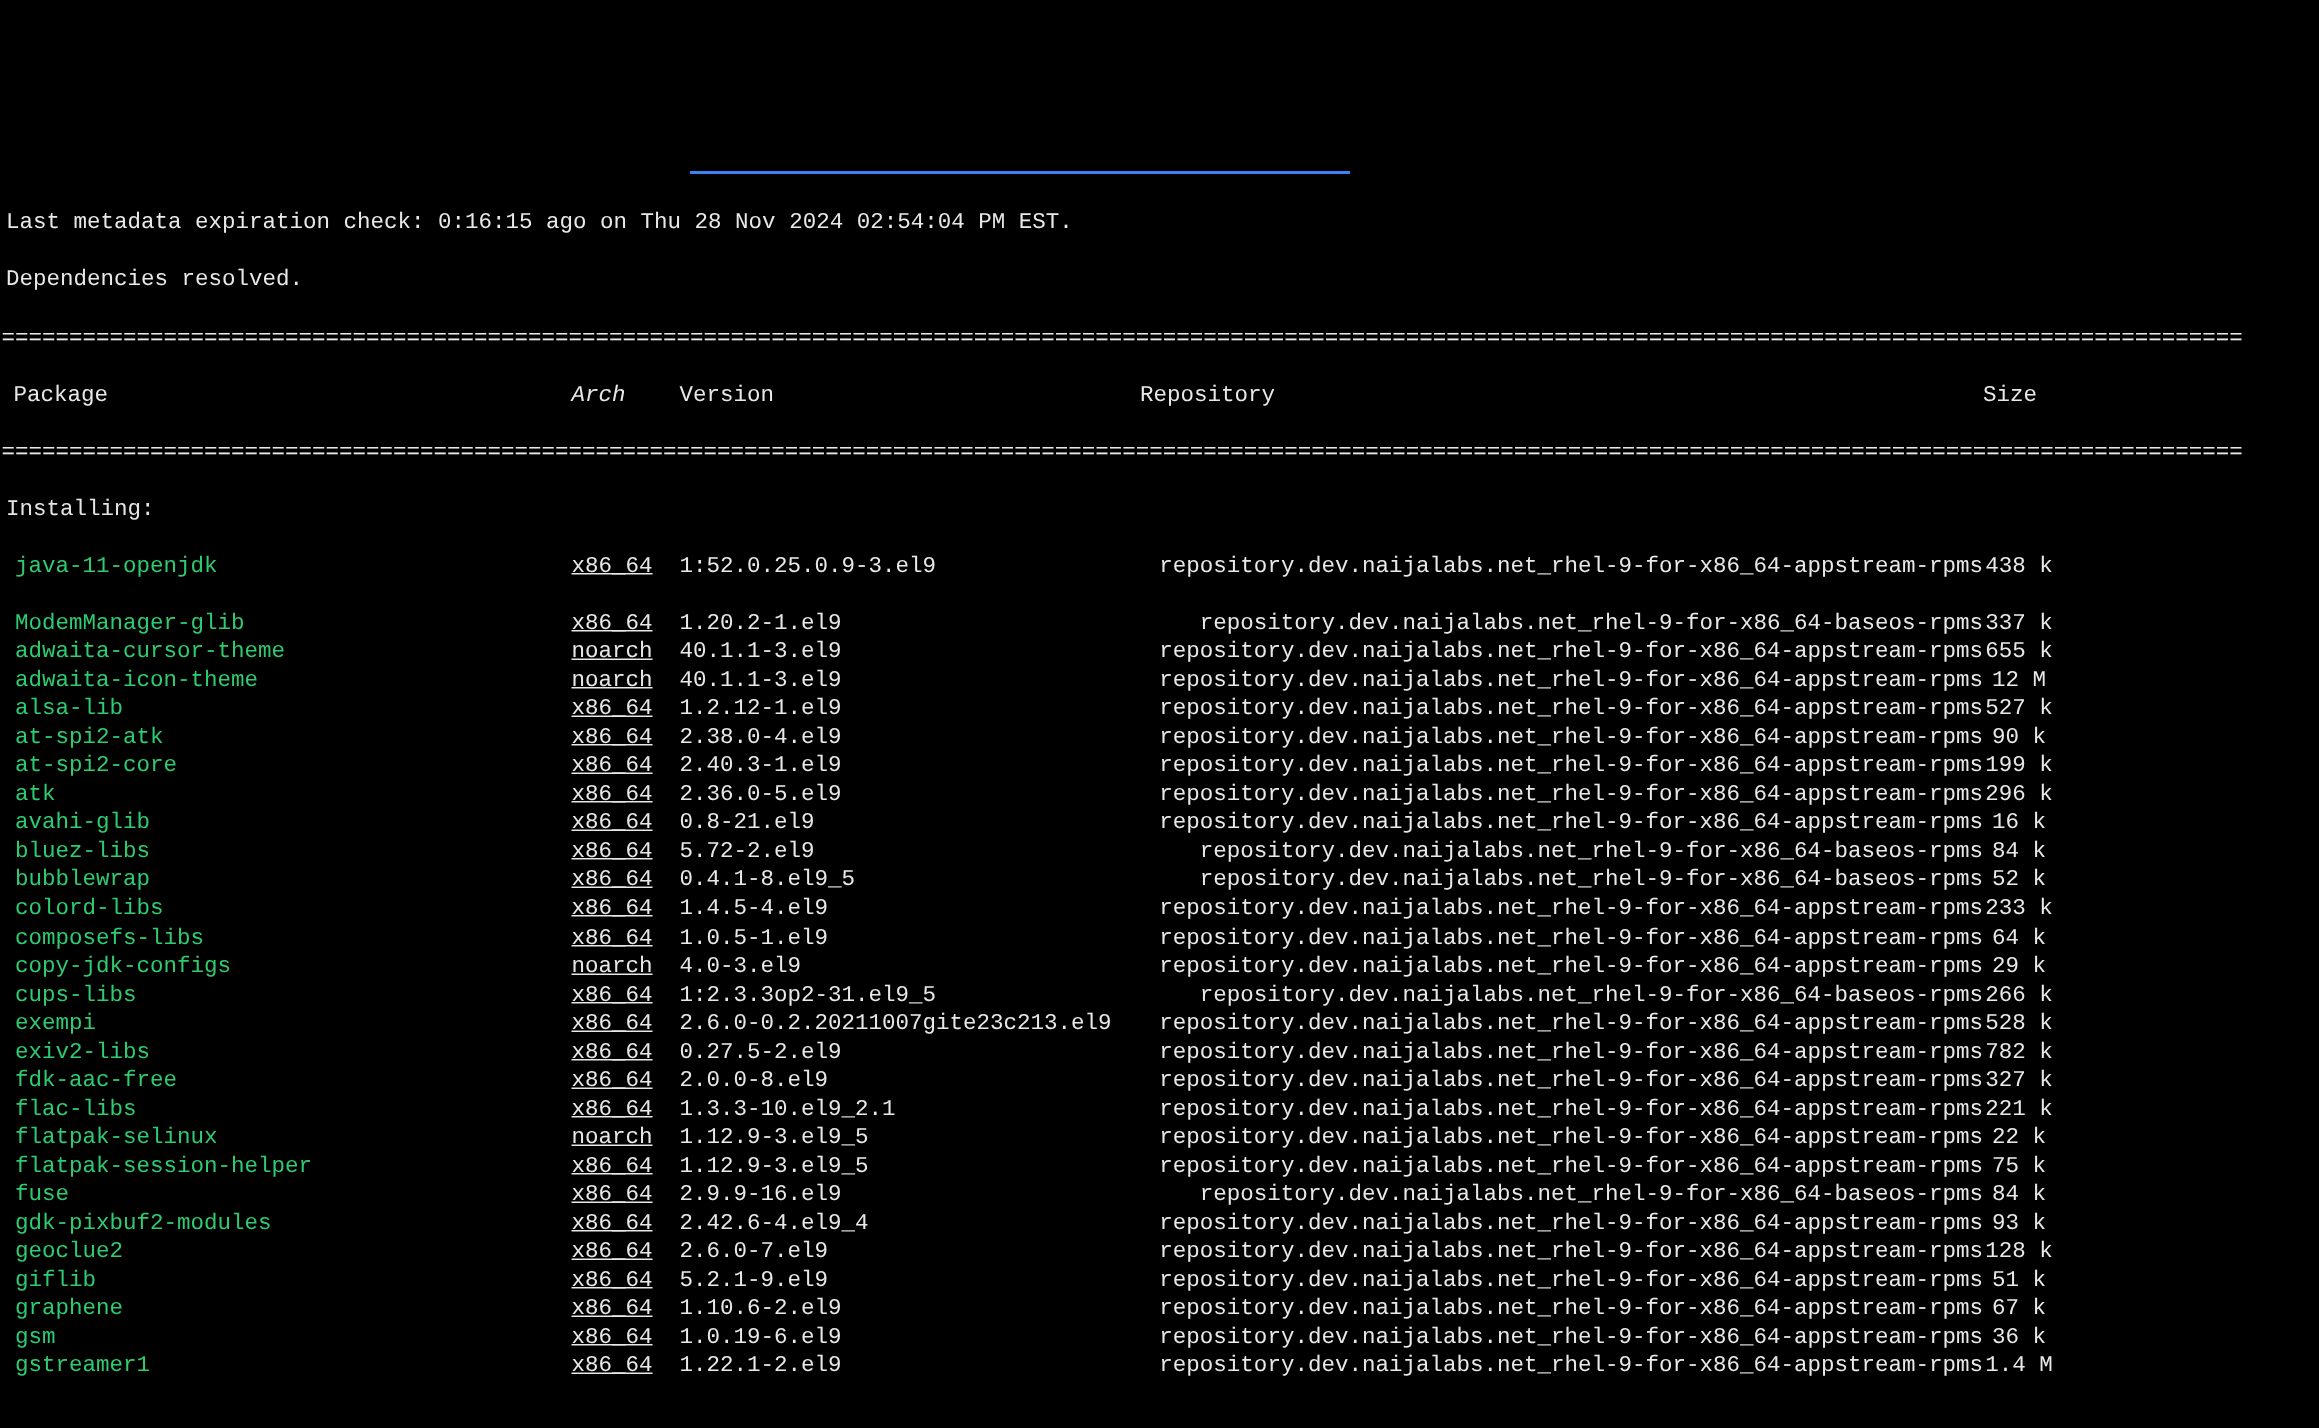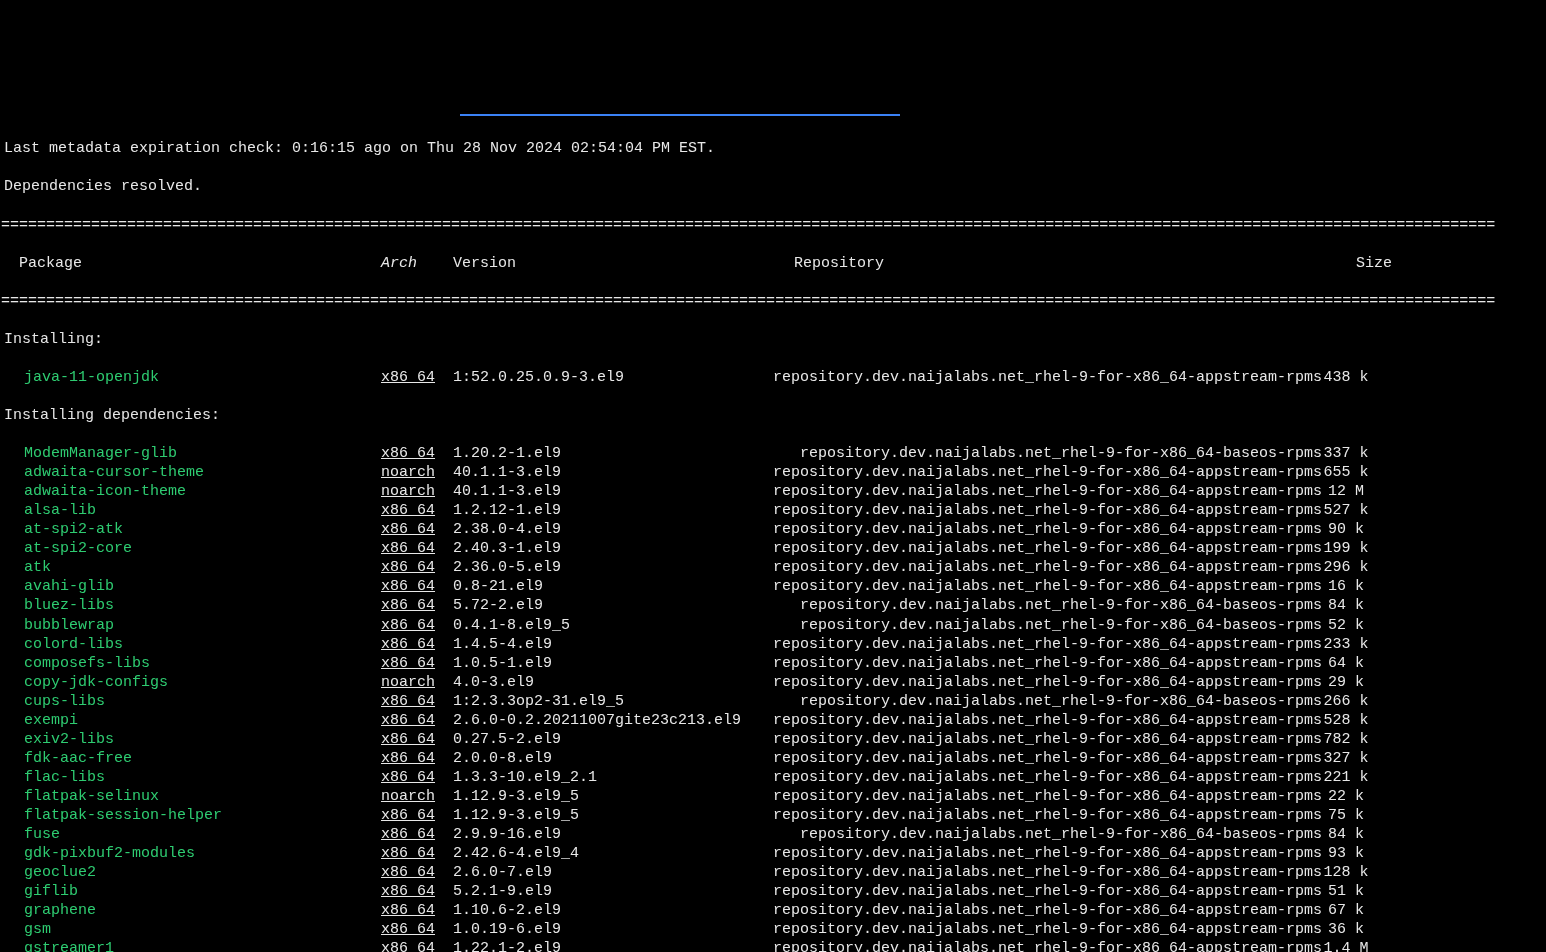--- a/index.html
+++ b/index.html
@@ -41,21 +41,21 @@
       color: #2ecc71;
     }
     .section {
       color: #e5e5e5;
     }
     .pkg-row {
       display: flex;
     }
     .col-pkg {
       width: 381px;
-      padding-left: 24px;
+      padding-left: 10px;
     }
     .col-arch {
       width: 72px;
       text-decoration: underline;
     }
     .col-ver {
       width: 307px;
     }
     .col-repo {
       width: 562px;
@@ -65,32 +65,30 @@
       width: 56px;
       text-align: center;
       padding-right: 8px;
     }
     .hdr-row {
       display: flex;
       color: #e8e8e8;
     }
     .hdr-pkg {
       width: 381px;
-      padding-left: 10px;
     }
     .hdr-arch {
       width: 72px;
       font-style: italic;
     }
     .hdr-ver {
       width: 307px;
     }
     .hdr-repo {
       width: 562px;
-      margin-left: 34px;
     }
     .hdr-size {
       width: 56px;
       text-align: left;
       padding-right: 8px;
     }
     .divider {
       color: #e8e8e8;
       letter-spacing: 0;
       overflow: hidden;
@@ -109,18 +107,17 @@
 <div class="terminal">
 <div class="line white">Last metadata expiration check: 0:16:15 ago on Thu 28 Nov 2024 02:54:04 PM EST.</div>
 <div class="line white">Dependencies resolved.</div>
 <div class="line divider">======================================================================================================================================================================</div>
 <div class="hdr-row">
 <span class="hdr-pkg"> Package</span><span class="hdr-arch">Arch</span><span class="hdr-ver">Version</span><span class="hdr-repo">Repository</span><span class="hdr-size">Size</span>
 </div>
 <div class="line divider">======================================================================================================================================================================</div>
 <div class="line section">Installing:</div>
 <div id="installing-rows"><div class="pkg-row"><span class="col-pkg green">java-11-openjdk</span><span class="col-arch white">x86_64</span><span class="col-ver white">1:52.0.25.0.9-3.el9</span><span class="col-repo white">repository.dev.naijalabs.net_rhel-9-for-x86_64-appstream-rpms</span><span class="col-size white">438 k</span></div></div>
-<div class="line section">Installing dependencies:</div>
 <div id="dependency-rows"><div class="pkg-row"><span class="col-pkg green">ModemManager-glib</span><span class="col-arch white">x86_64</span><span class="col-ver white">1.20.2-1.el9</span><span class="col-repo white">repository.dev.naijalabs.net_rhel-9-for-x86_64-baseos-rpms</span><span class="col-size white">337 k</span></div><div class="pkg-row"><span class="col-pkg green">adwaita-cursor-theme</span><span class="col-arch white">noarch</span><span class="col-ver white">40.1.1-3.el9</span><span class="col-repo white">repository.dev.naijalabs.net_rhel-9-for-x86_64-appstream-rpms</span><span class="col-size white">655 k</span></div><div class="pkg-row"><span class="col-pkg green">adwaita-icon-theme</span><span class="col-arch white">noarch</span><span class="col-ver white">40.1.1-3.el9</span><span class="col-repo white">repository.dev.naijalabs.net_rhel-9-for-x86_64-appstream-rpms</span><span class="col-size white">12 M</span></div><div class="pkg-row"><span class="col-pkg green">alsa-lib</span><span class="col-arch white">x86_64</span><span class="col-ver white">1.2.12-1.el9</span><span class="col-repo white">repository.dev.naijalabs.net_rhel-9-for-x86_64-appstream-rpms</span><span class="col-size white">527 k</span></div><div class="pkg-row"><span class="col-pkg green">at-spi2-atk</span><span class="col-arch white">x86_64</span><span class="col-ver white">2.38.0-4.el9</span><span class="col-repo white">repository.dev.naijalabs.net_rhel-9-for-x86_64-appstream-rpms</span><span class="col-size white">90 k</span></div><div class="pkg-row"><span class="col-pkg green">at-spi2-core</span><span class="col-arch white">x86_64</span><span class="col-ver white">2.40.3-1.el9</span><span class="col-repo white">repository.dev.naijalabs.net_rhel-9-for-x86_64-appstream-rpms</span><span class="col-size white">199 k</span></div><div class="pkg-row"><span class="col-pkg green">atk</span><span class="col-arch white">x86_64</span><span class="col-ver white">2.36.0-5.el9</span><span class="col-repo white">repository.dev.naijalabs.net_rhel-9-for-x86_64-appstream-rpms</span><span class="col-size white">296 k</span></div><div class="pkg-row"><span class="col-pkg green">avahi-glib</span><span class="col-arch white">x86_64</span><span class="col-ver white">0.8-21.el9</span><span class="col-repo white">repository.dev.naijalabs.net_rhel-9-for-x86_64-appstream-rpms</span><span class="col-size white">16 k</span></div><div class="pkg-row"><span class="col-pkg green">bluez-libs</span><span class="col-arch white">x86_64</span><span class="col-ver white">5.72-2.el9</span><span class="col-repo white">repository.dev.naijalabs.net_rhel-9-for-x86_64-baseos-rpms</span><span class="col-size white">84 k</span></div><div class="pkg-row"><span class="col-pkg green">bubblewrap</span><span class="col-arch white">x86_64</span><span class="col-ver white">0.4.1-8.el9_5</span><span class="col-repo white">repository.dev.naijalabs.net_rhel-9-for-x86_64-baseos-rpms</span><span class="col-size white">52 k</span></div><div class="pkg-row"><span class="col-pkg green">colord-libs</span><span class="col-arch white">x86_64</span><span class="col-ver white">1.4.5-4.el9</span><span class="col-repo white">repository.dev.naijalabs.net_rhel-9-for-x86_64-appstream-rpms</span><span class="col-size white">233 k</span></div><div class="pkg-row"><span class="col-pkg green">composefs-libs</span><span class="col-arch white">x86_64</span><span class="col-ver white">1.0.5-1.el9</span><span class="col-repo white">repository.dev.naijalabs.net_rhel-9-for-x86_64-appstream-rpms</span><span class="col-size white">64 k</span></div><div class="pkg-row"><span class="col-pkg green">copy-jdk-configs</span><span class="col-arch white">noarch</span><span class="col-ver white">4.0-3.el9</span><span class="col-repo white">repository.dev.naijalabs.net_rhel-9-for-x86_64-appstream-rpms</span><span class="col-size white">29 k</span></div><div class="pkg-row"><span class="col-pkg green">cups-libs</span><span class="col-arch white">x86_64</span><span class="col-ver white">1:2.3.3op2-31.el9_5</span><span class="col-repo white">repository.dev.naijalabs.net_rhel-9-for-x86_64-baseos-rpms</span><span class="col-size white">266 k</span></div><div class="pkg-row"><span class="col-pkg green">exempi</span><span class="col-arch white">x86_64</span><span class="col-ver white">2.6.0-0.2.20211007gite23c213.el9</span><span class="col-repo white">repository.dev.naijalabs.net_rhel-9-for-x86_64-appstream-rpms</span><span class="col-size white">528 k</span></div><div class="pkg-row"><span class="col-pkg green">exiv2-libs</span><span class="col-arch white">x86_64</span><span class="col-ver white">0.27.5-2.el9</span><span class="col-repo white">repository.dev.naijalabs.net_rhel-9-for-x86_64-appstream-rpms</span><span class="col-size white">782 k</span></div><div class="pkg-row"><span class="col-pkg green">fdk-aac-free</span><span class="col-arch white">x86_64</span><span class="col-ver white">2.0.0-8.el9</span><span class="col-repo white">repository.dev.naijalabs.net_rhel-9-for-x86_64-appstream-rpms</span><span class="col-size white">327 k</span></div><div class="pkg-row"><span class="col-pkg green">flac-libs</span><span class="col-arch white">x86_64</span><span class="col-ver white">1.3.3-10.el9_2.1</span><span class="col-repo white">repository.dev.naijalabs.net_rhel-9-for-x86_64-appstream-rpms</span><span class="col-size white">221 k</span></div><div class="pkg-row"><span class="col-pkg green">flatpak-selinux</span><span class="col-arch white">noarch</span><span class="col-ver white">1.12.9-3.el9_5</span><span class="col-repo white">repository.dev.naijalabs.net_rhel-9-for-x86_64-appstream-rpms</span><span class="col-size white">22 k</span></div><div class="pkg-row"><span class="col-pkg green">flatpak-session-helper</span><span class="col-arch white">x86_64</span><span class="col-ver white">1.12.9-3.el9_5</span><span class="col-repo white">repository.dev.naijalabs.net_rhel-9-for-x86_64-appstream-rpms</span><span class="col-size white">75 k</span></div><div class="pkg-row"><span class="col-pkg green">fuse</span><span class="col-arch white">x86_64</span><span class="col-ver white">2.9.9-16.el9</span><span class="col-repo white">repository.dev.naijalabs.net_rhel-9-for-x86_64-baseos-rpms</span><span class="col-size white">84 k</span></div><div class="pkg-row"><span class="col-pkg green">gdk-pixbuf2-modules</span><span class="col-arch white">x86_64</span><span class="col-ver white">2.42.6-4.el9_4</span><span class="col-repo white">repository.dev.naijalabs.net_rhel-9-for-x86_64-appstream-rpms</span><span class="col-size white">93 k</span></div><div class="pkg-row"><span class="col-pkg green">geoclue2</span><span class="col-arch white">x86_64</span><span class="col-ver white">2.6.0-7.el9</span><span class="col-repo white">repository.dev.naijalabs.net_rhel-9-for-x86_64-appstream-rpms</span><span class="col-size white">128 k</span></div><div class="pkg-row"><span class="col-pkg green">giflib</span><span class="col-arch white">x86_64</span><span class="col-ver white">5.2.1-9.el9</span><span class="col-repo white">repository.dev.naijalabs.net_rhel-9-for-x86_64-appstream-rpms</span><span class="col-size white">51 k</span></div><div class="pkg-row"><span class="col-pkg green">graphene</span><span class="col-arch white">x86_64</span><span class="col-ver white">1.10.6-2.el9</span><span class="col-repo white">repository.dev.naijalabs.net_rhel-9-for-x86_64-appstream-rpms</span><span class="col-size white">67 k</span></div><div class="pkg-row"><span class="col-pkg green">gsm</span><span class="col-arch white">x86_64</span><span class="col-ver white">1.0.19-6.el9</span><span class="col-repo white">repository.dev.naijalabs.net_rhel-9-for-x86_64-appstream-rpms</span><span class="col-size white">36 k</span></div><div class="pkg-row"><span class="col-pkg green">gstreamer1</span><span class="col-arch white">x86_64</span><span class="col-ver white">1.22.1-2.el9</span><span class="col-repo white">repository.dev.naijalabs.net_rhel-9-for-x86_64-appstream-rpms</span><span class="col-size white">1.4 M</span></div></div>
 </div>
 
 
 
 
 </body></html>

